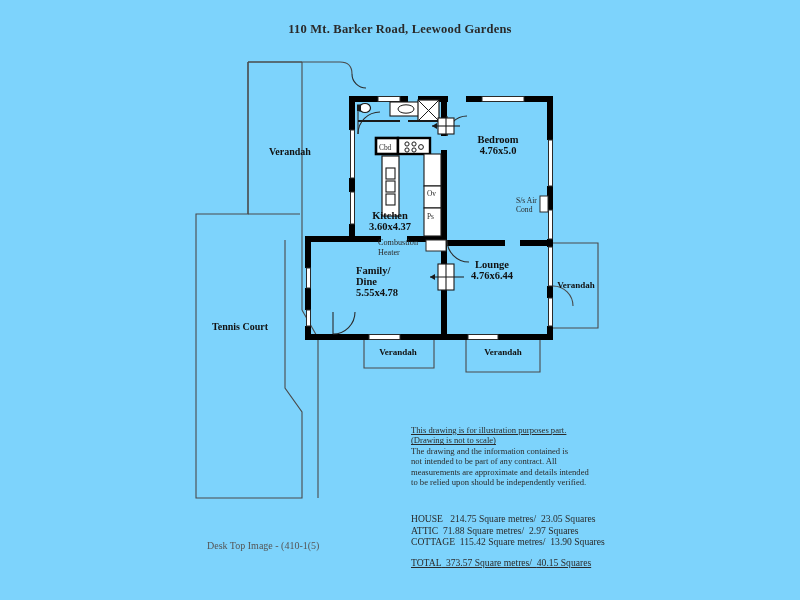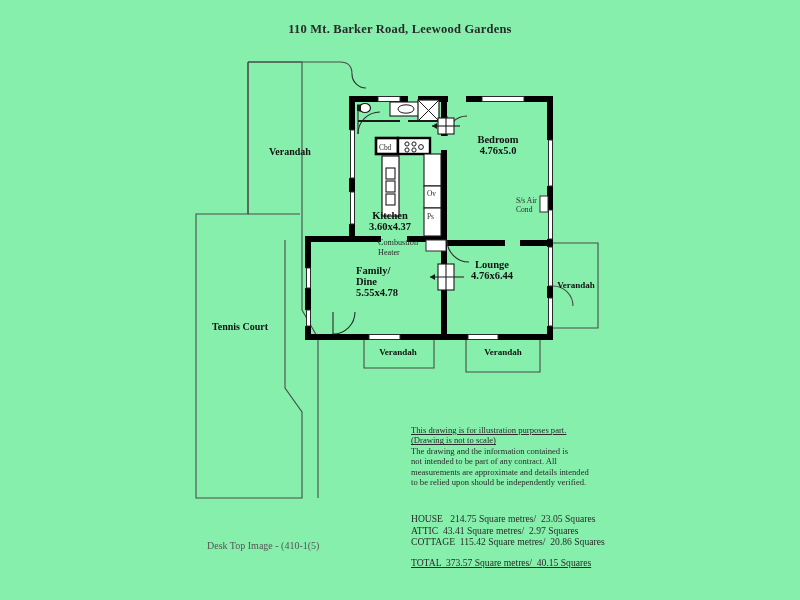--- a/index.html
+++ b/index.html
@@ -1,18 +1,18 @@
 <!DOCTYPE html>
 <html><head>
 <meta charset="utf-8">
 <style>
   html,body{margin:0;padding:0;background:#ffffff;}
   body{width:800px;height:600px;overflow:hidden;
        font-family:"Liberation Serif", serif;color:#1a1a1a;}
-  #page{position:relative;width:800px;height:600px;background:#86efac;}
+  #page{position:relative;width:800px;height:600px;background:#7dd3fc;}
   svg{display:block;}
   .plan-title{
     position:absolute;left:0;top:22px;width:800px;text-align:center;
     font-family:"Liberation Serif", serif;font-weight:bold;font-size:12.5px;
     letter-spacing:.2px;color:#2a2a2a;
   }
   .txtblock{position:absolute;font-family:"Liberation Serif", serif;color:#2b2b2b;}
   #disclaimer{left:411px;top:425px;width:235px;font-size:8.6px;line-height:10.4px;}
   #disclaimer .u{text-decoration:underline;}
   #estimate{left:411px;top:513px;width:240px;font-size:9.6px;line-height:11.6px;}
@@ -249,28 +249,28 @@
   <div class="txtblock" id="estimate">
 
     <div>
       <span>HOUSE</span>
       &nbsp;&nbsp;<span>214.75 Square metres/</span>
       &nbsp;<span>23.05 Squares</span>
     </div>
 
     <div>
       <span>ATTIC</span>
-      &nbsp;<span>43.41  Square metres/</span>
+      &nbsp;<span>71.88  Square metres/</span>
       &nbsp;<span>2.97 Squares</span>
     </div>
 
     <div>
       <span>COTTAGE</span>
       &nbsp;<span>115.42 Square metres/</span>
-      &nbsp;<span>20.86 Squares</span>
+      &nbsp;<span>13.90 Squares</span>
     </div>
 
     <div class="total">
       <span>TOTAL</span>
       &nbsp;<span>373.57 Square metres/</span>
       &nbsp;<span>40.15 Squares</span>
     </div>
   </div>
 
   <div class="txtblock" id="deskref">Desk Top Image -  (410-1(5)</div>

